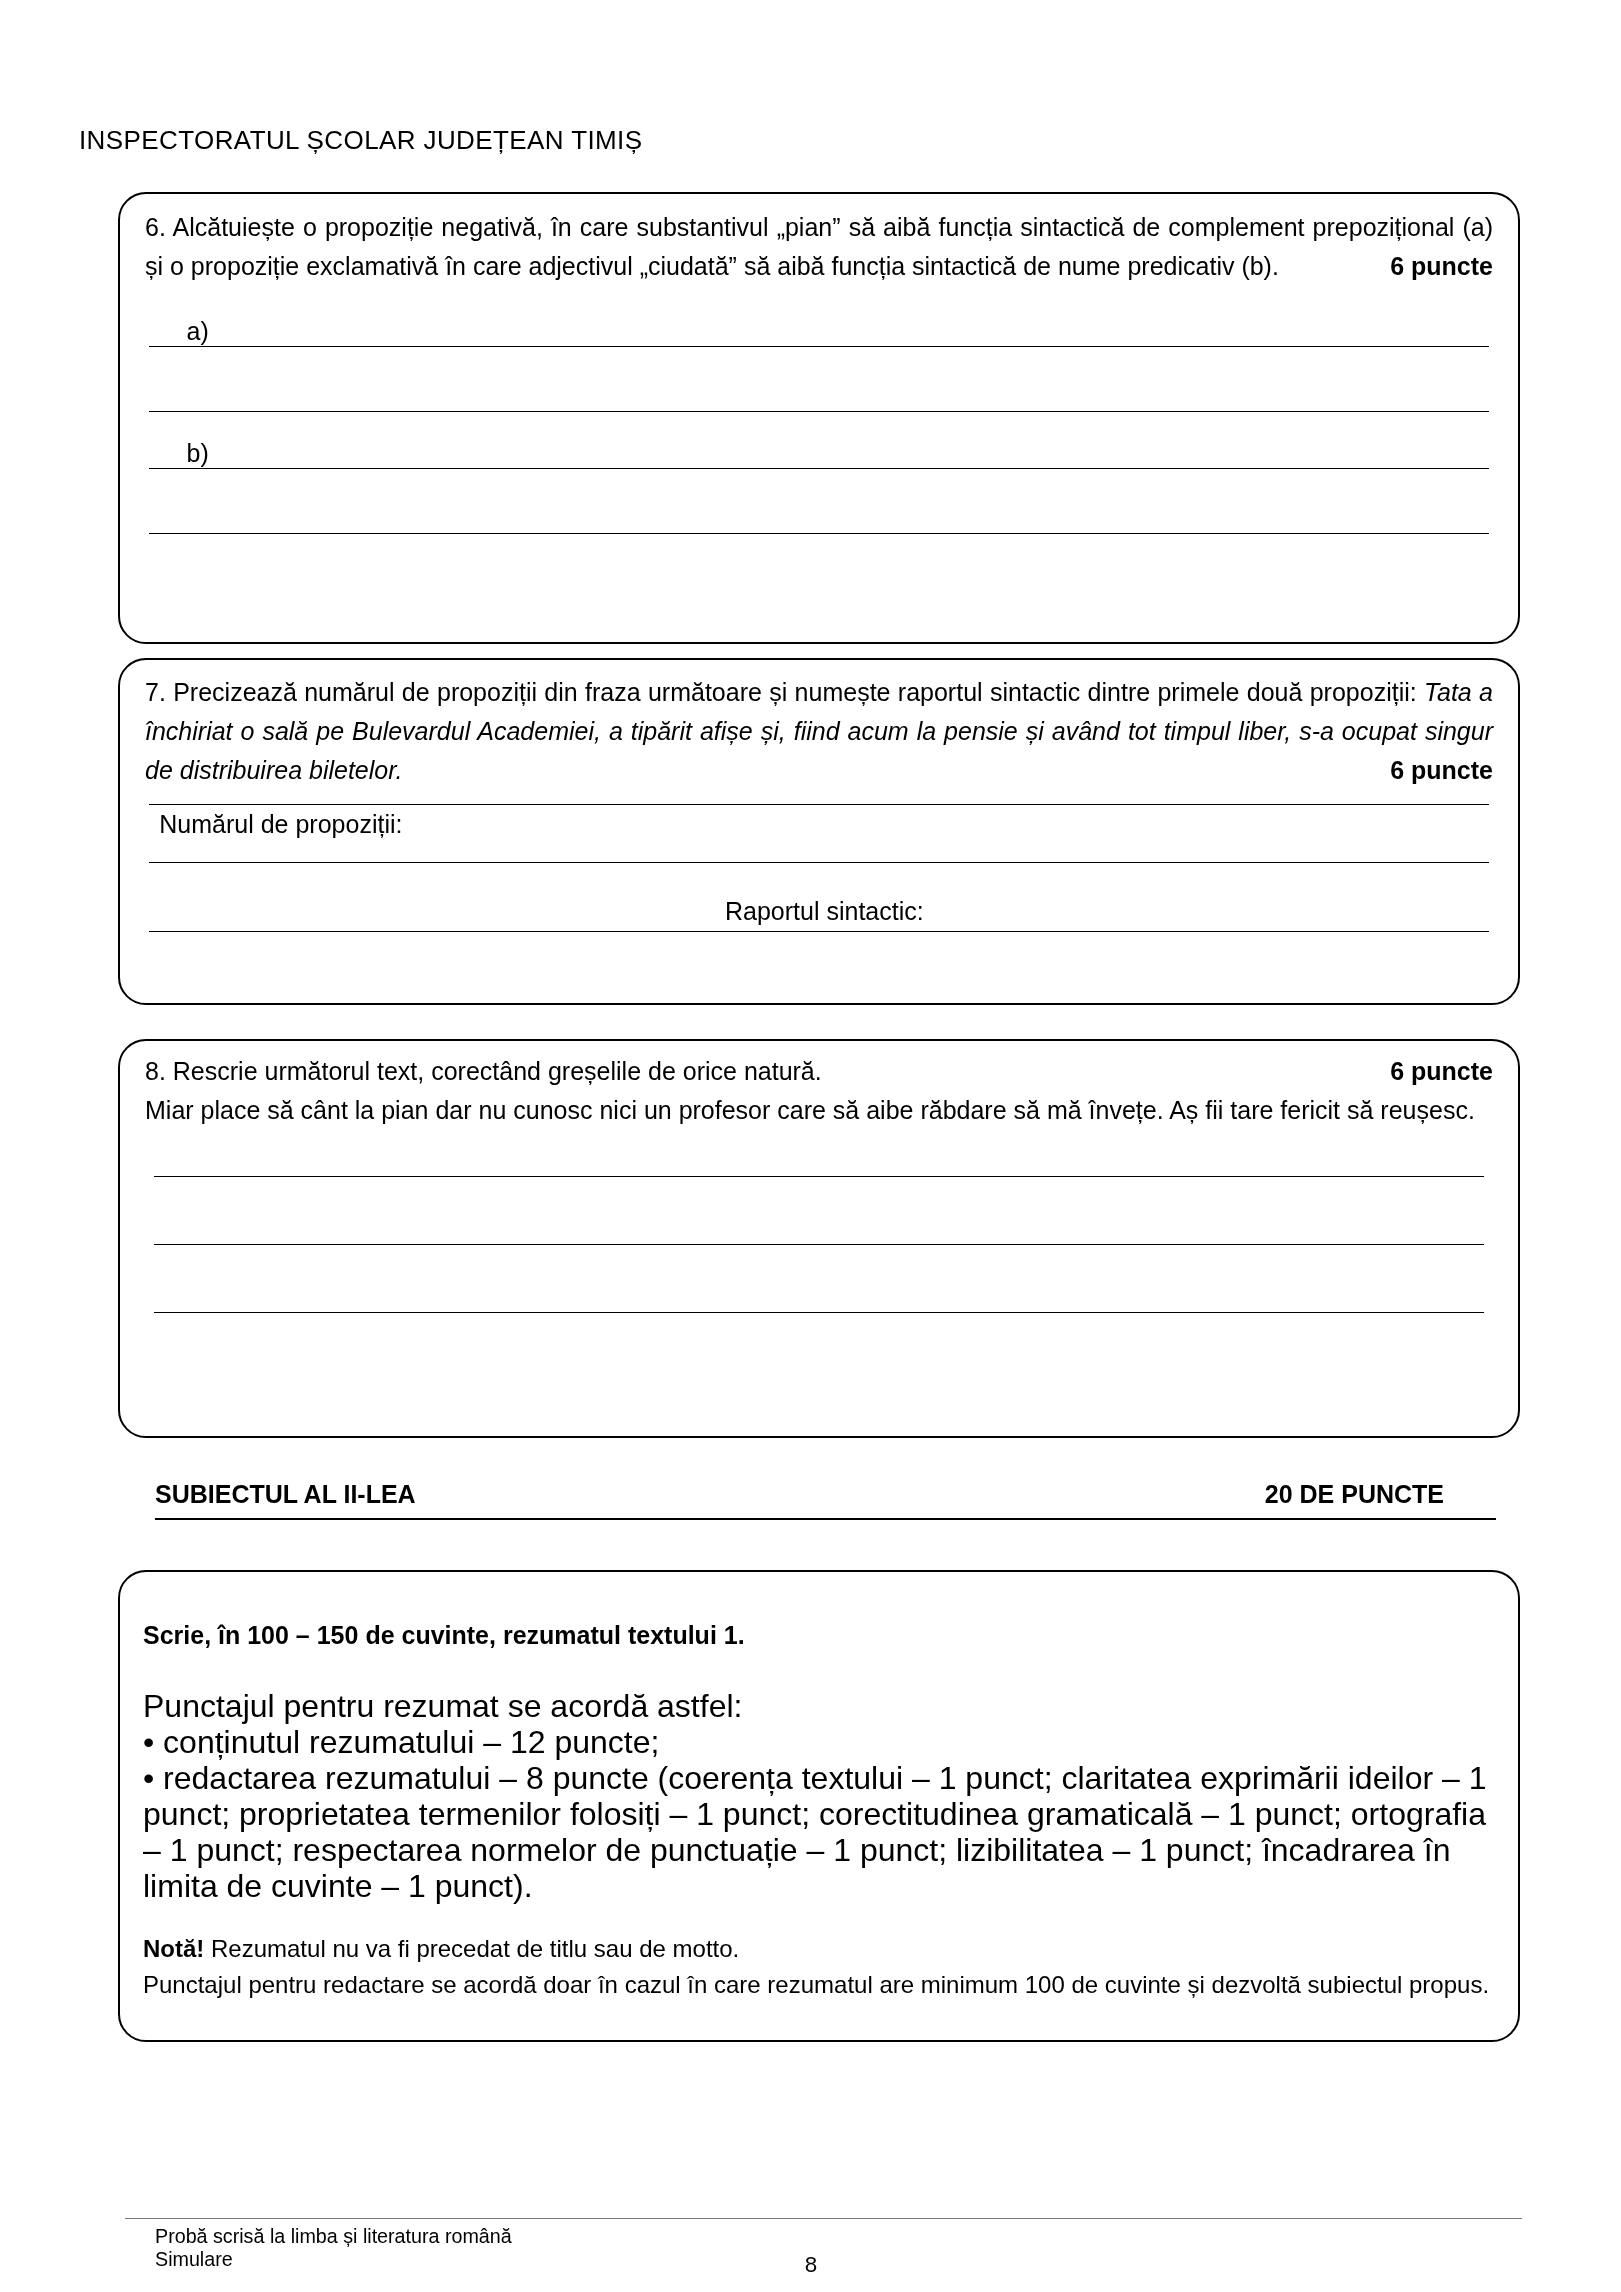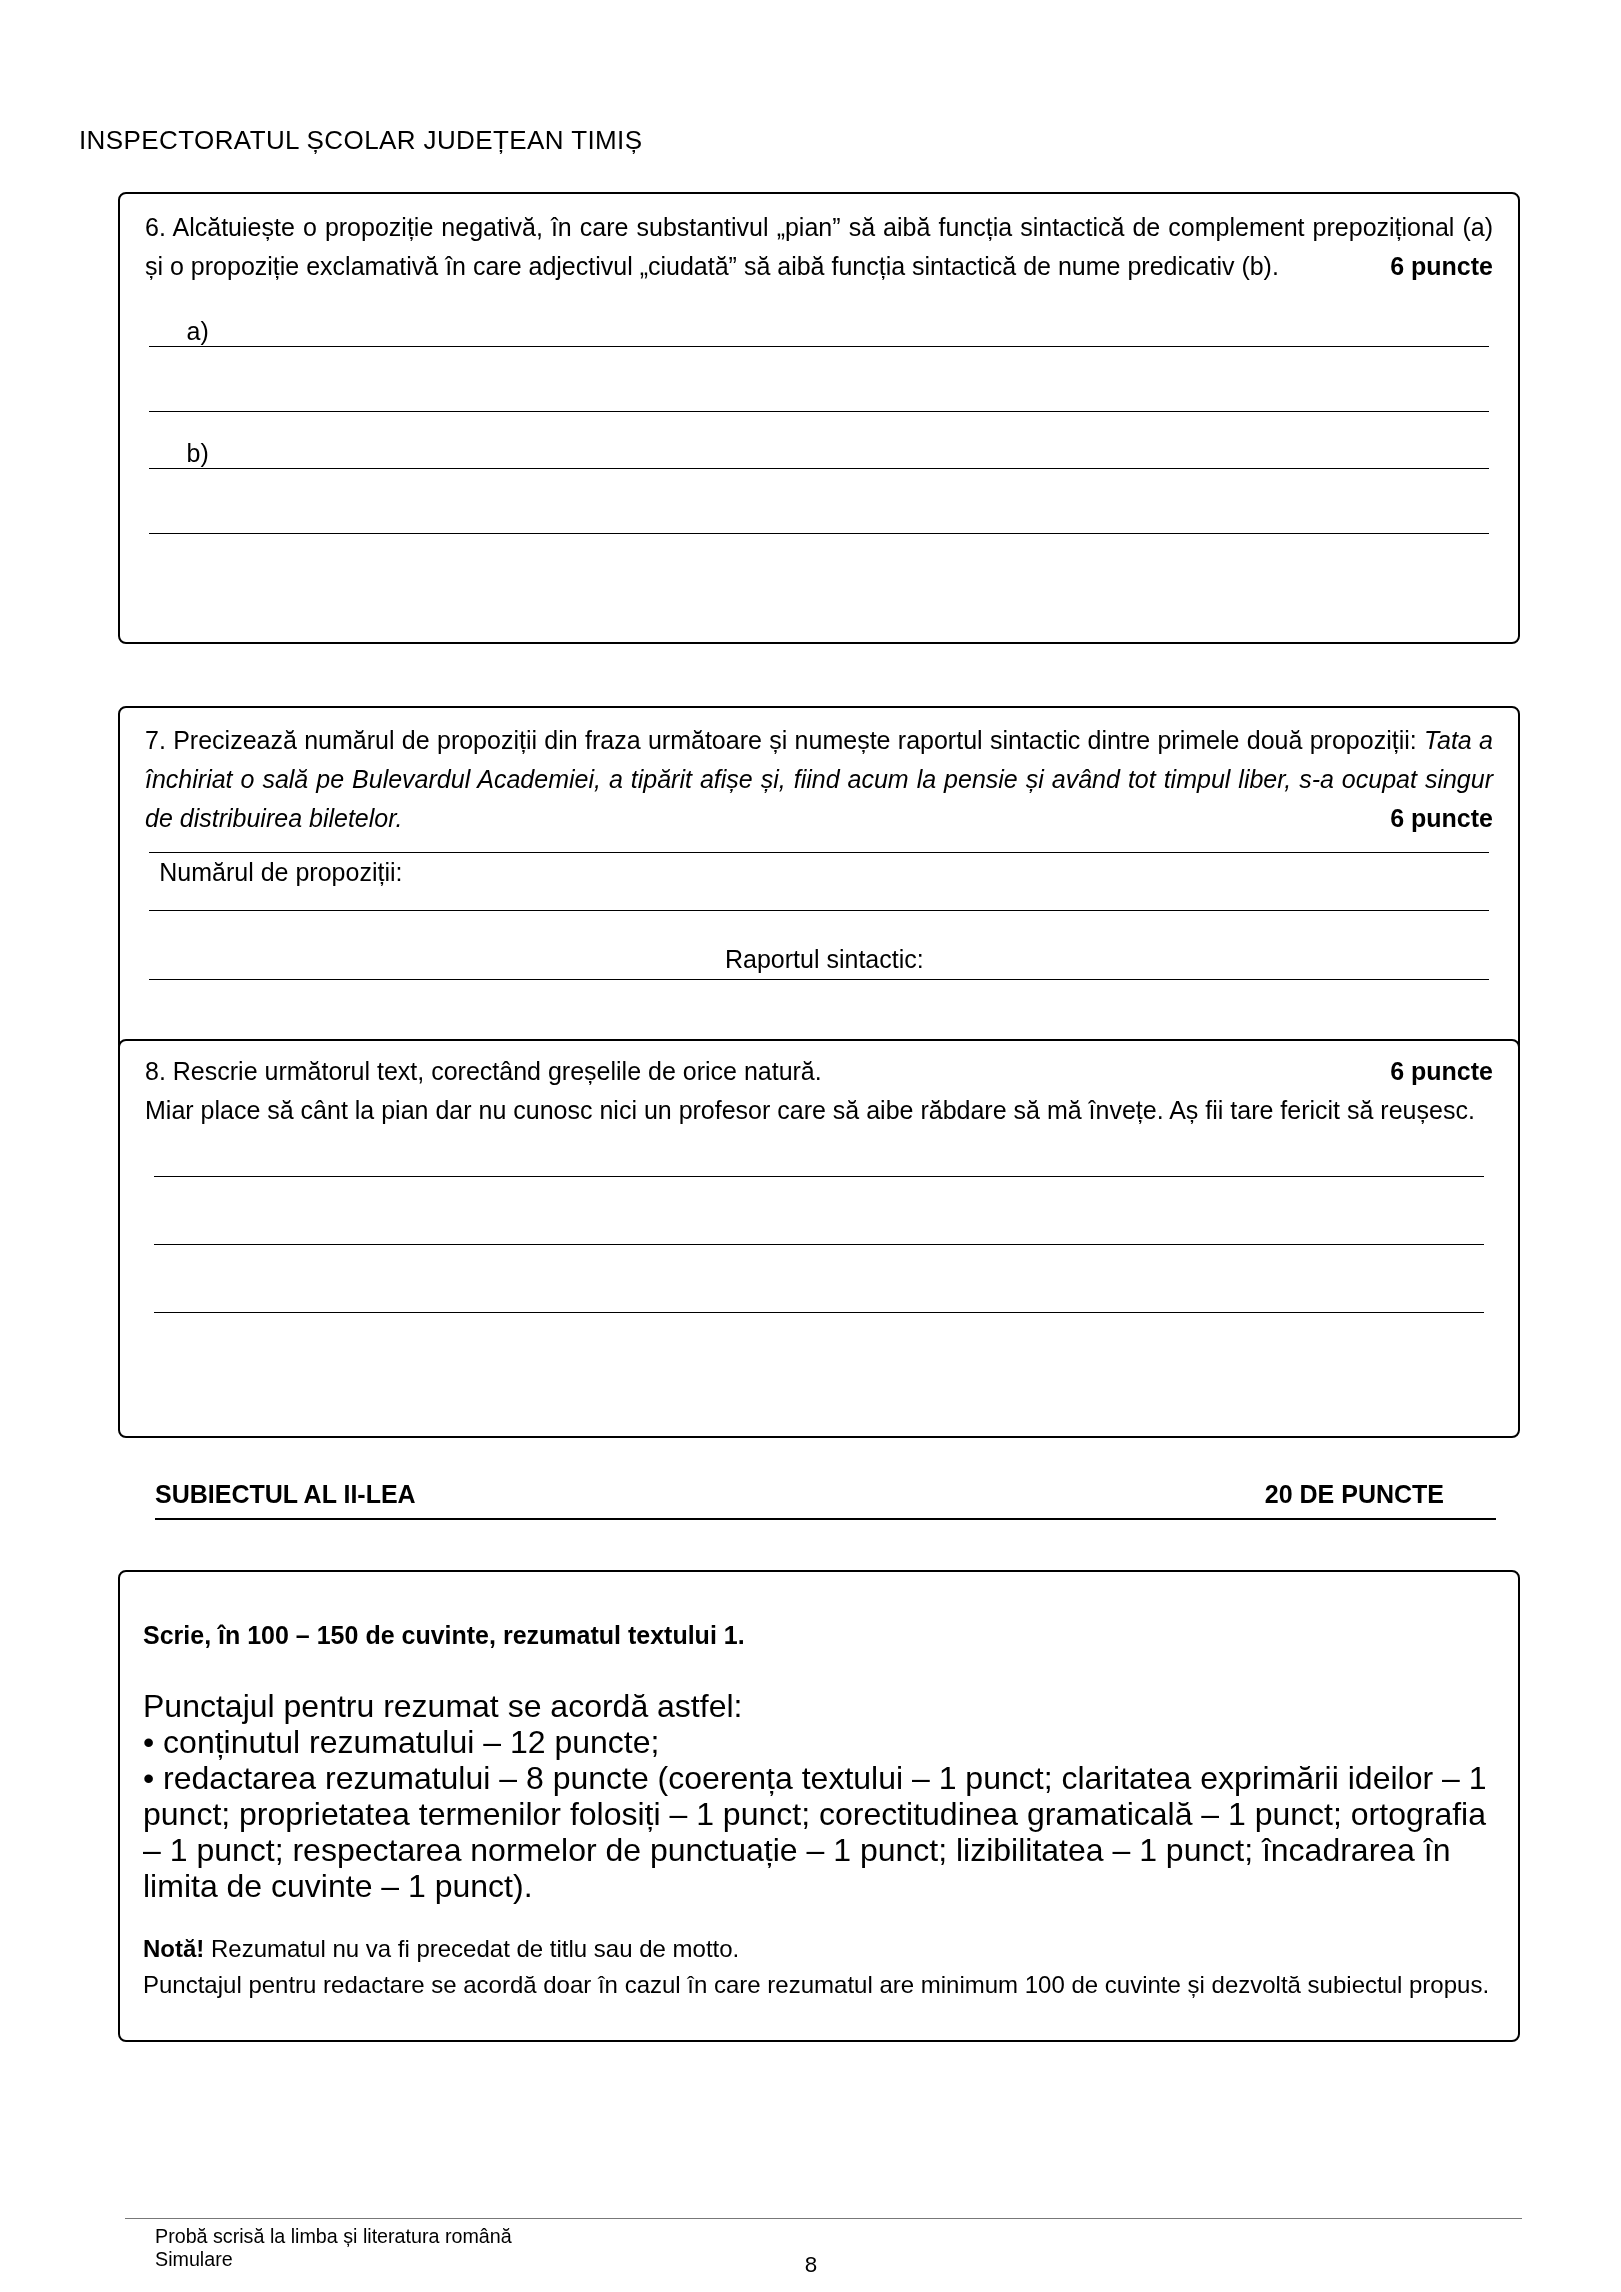--- a/index.html
+++ b/index.html
@@ -13,25 +13,25 @@
   }
   .page { position:absolute; left:0; top:0; width:1622px; height:1947px; background:#fff; }
 
   .doc-header {
     position:absolute; left:79px; top:125px;
     font-size:26px; letter-spacing:0.4px;
   }
 
   .qbox {
     position:absolute; left:118px; width:1402px;
-    border:2.7px solid #000; border-radius:8px;
+    border:2.7px solid #000; border-radius:28px;
     background:#fff;
   }
   #box-q6 { top:192px; height:452px; padding:14.3px 25px 0 25px; }
-  #box-q7 { top:706px; height:347px; padding:12.5px 25px 0 25px; }
+  #box-q7 { top:658px; height:347px; padding:12.5px 25px 0 25px; }
   #box-q8 { top:1039px; height:399px; padding:10.7px 25px 0 25px; }
   #box-task { top:1570px; height:472px; padding:45px 23px 0 23px; }
 
   .q-text {
     position:relative;
     font-size:25px; line-height:39px;
     text-align:justify;
   }
   .points {
     position:absolute; right:0; bottom:0;

